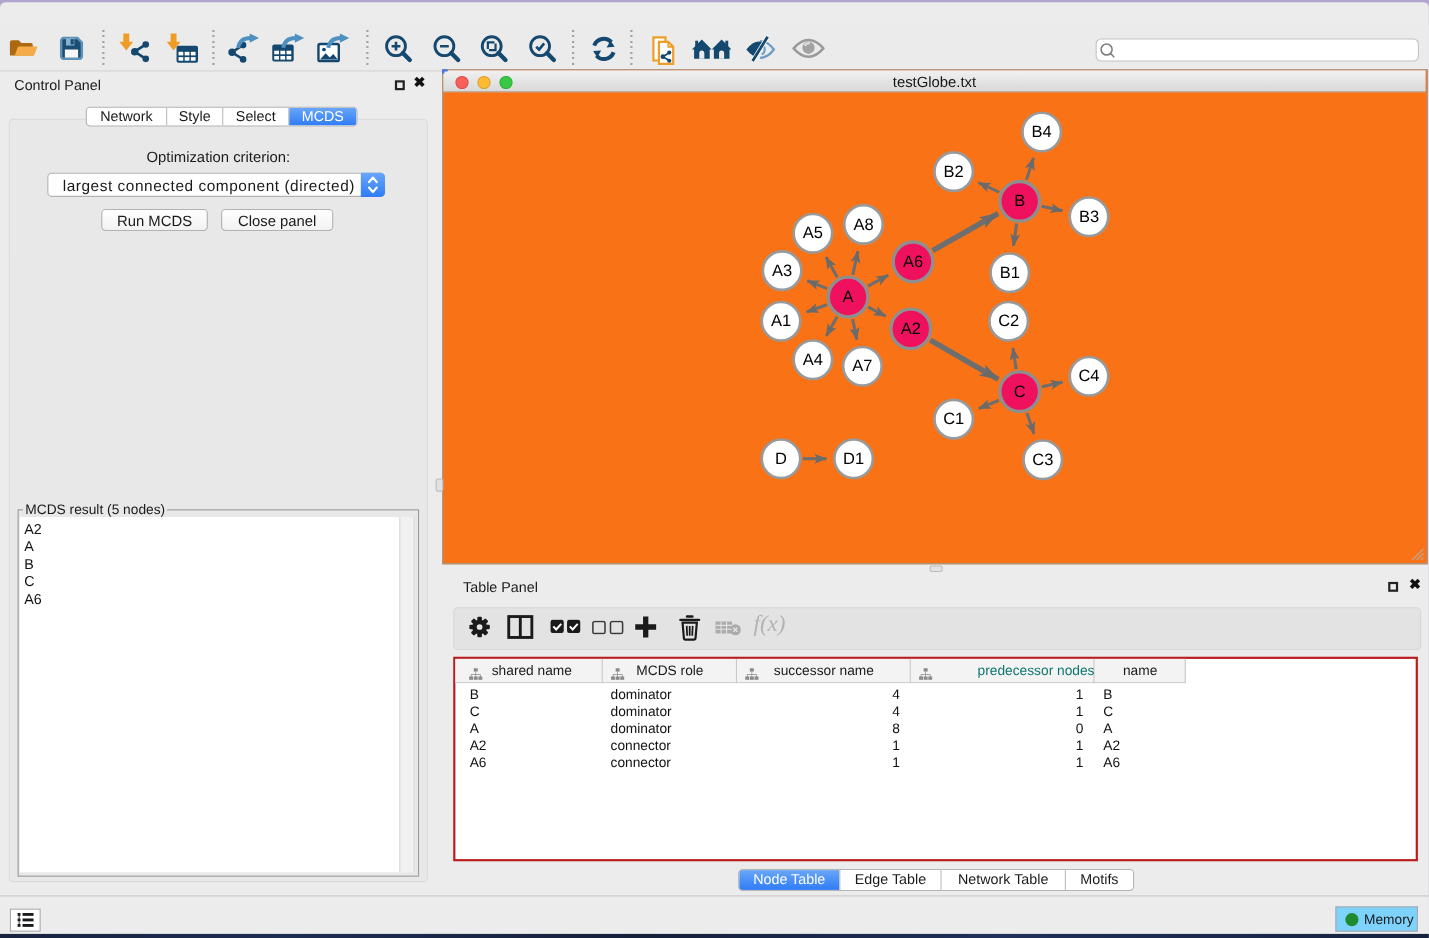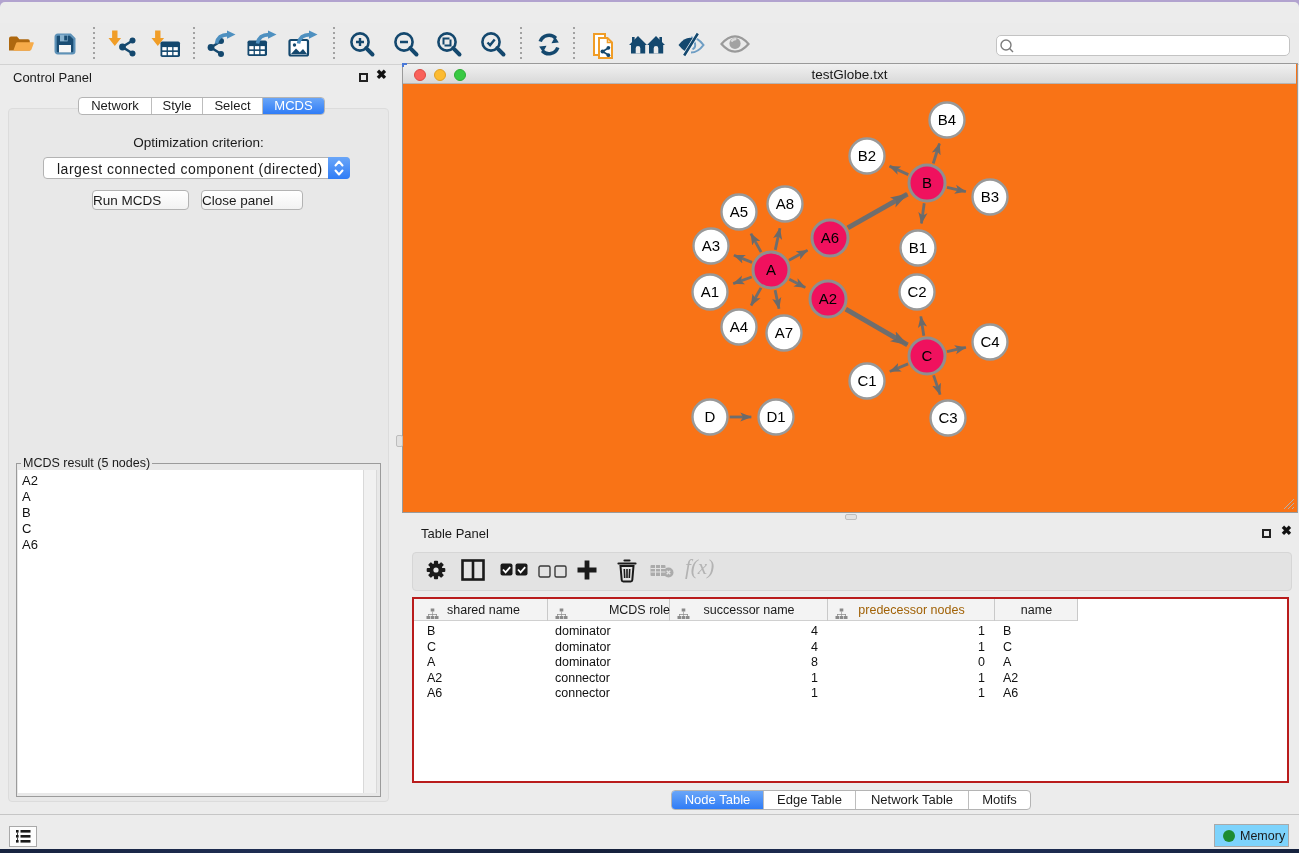--- a/index.html
+++ b/index.html
@@ -169,21 +169,21 @@
           <path d="M3.5 14 q6.5 -7.6 13.5 -7.6 q7 0 13.5 7.6 q-6.5 7.6 -13.5 7.6 q-7 0 -13.5 -7.6 z" fill="none" stroke="#9a9a9a" stroke-width="2.2"></path>
           <circle cx="17" cy="13.4" r="5.6" fill="#a2a2a2"></circle>
           <path d="M12.6 11.2 a5.6 5.6 0 0 1 6 -3 l-0.4 2 a4 4 0 0 0 -3.8 1.8 z" fill="#dcdcdc"></path>
         </svg></div>
 <div id="searchbox"><svg width="20" height="19" viewBox="0 0 20 19">
           <circle cx="9" cy="9" r="5" fill="none" stroke="#7c7c7c" stroke-width="1.4"></circle>
           <path d="M12.6 12.6 L16 16" stroke="#7c7c7c" stroke-width="1.4"></path>
         </svg></div>
 </div>
 <style>
-.btn{background:linear-gradient(#fff,#f2f2f2);border:1px solid #b3b3b3;border-radius:4px;text-align:left;font-size:13.5px;color:#1a1a1a;line-height:19px}
+.btn{background:linear-gradient(#fff,#f2f2f2);border:1px solid #b3b3b3;border-radius:4px;text-align:center;font-size:13.5px;color:#1a1a1a;line-height:19px}
 #mcds{position:absolute;left:16px;top:454px;width:365px;height:341px;border:1px solid #9b9b9b}
 #mcds legend{font-size:12.5px;color:#1a1a1a;margin-left:4px;padding:0 2px}
 #mcdslist{position:absolute;left:18px;top:468px;width:345px;height:323px;background:#fff;font-size:13px;color:#111;line-height:16px;padding:3px 0 0 4px}
 #mcdssb{position:absolute;left:363px;top:468px;width:14px;height:323px;background:#f1f1f1;border-left:1px solid #d9d9d9;border-right:1px solid #d9d9d9}
 #netwin{position:absolute;left:402px;top:61px;width:896px;height:450px;background:#f97316;border:1.5px solid #9a9a9a}
 #nw-tb{position:absolute;left:0;top:0;width:893px;height:20px;background:linear-gradient(#f1f1f1,#d9d9d9);border-bottom:1px solid #b5b5b5}
 #nw-tb .t{position:absolute;left:0;right:0;top:3px;text-align:center;font-size:13.5px;color:#161616}
 #statusbar{position:absolute;left:0;top:812px;width:1299px;height:36px;background:#ececec;border-top:1px solid #c6c6c6}
 #deskbot{position:absolute;left:0;top:849px;width:1299px;height:4px;background:linear-gradient(90deg,#17233f,#1e2d52 20%,#15203a 45%,#20305a 70%,#16223e)}
 </style>
@@ -374,21 +374,21 @@
 <div class="abs" style="left:134px;top:0;width:122px;height:22px;border-right:1px solid #c9c9c9;"></div>
 <div class="abs" style="left:141px;top:5px"><svg width="13" height="12" viewBox="0 0 13 12" style="vertical-align:-2px">
             <g fill="#8a8a8a">
               <rect x="4.7" y="0.5" width="3.6" height="3"></rect>
               <rect x="0.5" y="8" width="3.6" height="3"></rect>
               <rect x="4.7" y="8" width="3.6" height="3"></rect>
               <rect x="8.9" y="8" width="3.6" height="3"></rect>
               <path d="M6.2 3.5 h0.6 v3 h-0.6 z M2 6 h9 v0.7 h-9 z M2 6 h0.7 v2.5 h-0.7 z M6.2 6 h0.6 v2.5 h-0.6 z M10.3 6 h0.7 v2.5 h-0.7 z"></path>
             </g>
           </svg></div>
-<div class="abs" style="left:134px;top:4px;width:122px;text-align:right;font-size:12.5px;color:#1a1a1a">MCDS role</div>
+<div class="abs" style="left:134px;top:4px;width:122px;text-align:center;font-size:12.5px;color:#1a1a1a">MCDS role</div>
 <div class="abs" style="left:256px;top:0;width:158px;height:22px;border-right:1px solid #c9c9c9;"></div>
 <div class="abs" style="left:263px;top:5px"><svg width="13" height="12" viewBox="0 0 13 12" style="vertical-align:-2px">
             <g fill="#8a8a8a">
               <rect x="4.7" y="0.5" width="3.6" height="3"></rect>
               <rect x="0.5" y="8" width="3.6" height="3"></rect>
               <rect x="4.7" y="8" width="3.6" height="3"></rect>
               <rect x="8.9" y="8" width="3.6" height="3"></rect>
               <path d="M6.2 3.5 h0.6 v3 h-0.6 z M2 6 h9 v0.7 h-9 z M2 6 h0.7 v2.5 h-0.7 z M6.2 6 h0.6 v2.5 h-0.6 z M10.3 6 h0.7 v2.5 h-0.7 z"></path>
             </g>
           </svg></div>
@@ -396,21 +396,21 @@
 <div class="abs" style="left:414px;top:0;width:167px;height:22px;border-right:1px solid #c9c9c9;"></div>
 <div class="abs" style="left:421px;top:5px"><svg width="13" height="12" viewBox="0 0 13 12" style="vertical-align:-2px">
             <g fill="#8a8a8a">
               <rect x="4.7" y="0.5" width="3.6" height="3"></rect>
               <rect x="0.5" y="8" width="3.6" height="3"></rect>
               <rect x="4.7" y="8" width="3.6" height="3"></rect>
               <rect x="8.9" y="8" width="3.6" height="3"></rect>
               <path d="M6.2 3.5 h0.6 v3 h-0.6 z M2 6 h9 v0.7 h-9 z M2 6 h0.7 v2.5 h-0.7 z M6.2 6 h0.6 v2.5 h-0.6 z M10.3 6 h0.7 v2.5 h-0.7 z"></path>
             </g>
           </svg></div>
-<div class="abs" style="left:414px;top:4px;width:167px;text-align:center;font-size:12.5px;color:#a16207">predecessor nodes</div>
+<div class="abs" style="left:414px;top:4px;width:167px;text-align:right;font-size:12.5px;color:#0f766e">predecessor nodes</div>
 <div class="abs" style="left:581px;top:0;width:83px;height:22px;border-right:1px solid #c9c9c9;"></div>
 <div class="abs" style="left:581px;top:4px;width:83px;text-align:center;font-size:12.5px;color:#1a1a1a">name</div>
    <div class="abs" style="left:13px;top:25px;font-size:12.5px;color:#111">B</div>
 <div class="abs" style="left:141px;top:25px;font-size:12.5px;color:#111">dominator</div>
 <div class="abs" style="left:256px;top:25px;width:148px;text-align:right;font-size:12.5px;color:#111">4</div>
 <div class="abs" style="left:414px;top:25px;width:157px;text-align:right;font-size:12.5px;color:#111">1</div>
 <div class="abs" style="left:589px;top:25px;font-size:12.5px;color:#111">B</div>
 <div class="abs" style="left:13px;top:41px;font-size:12.5px;color:#111">C</div>
 <div class="abs" style="left:141px;top:41px;font-size:12.5px;color:#111">dominator</div>
 <div class="abs" style="left:256px;top:41px;width:148px;text-align:right;font-size:12.5px;color:#111">4</div>

